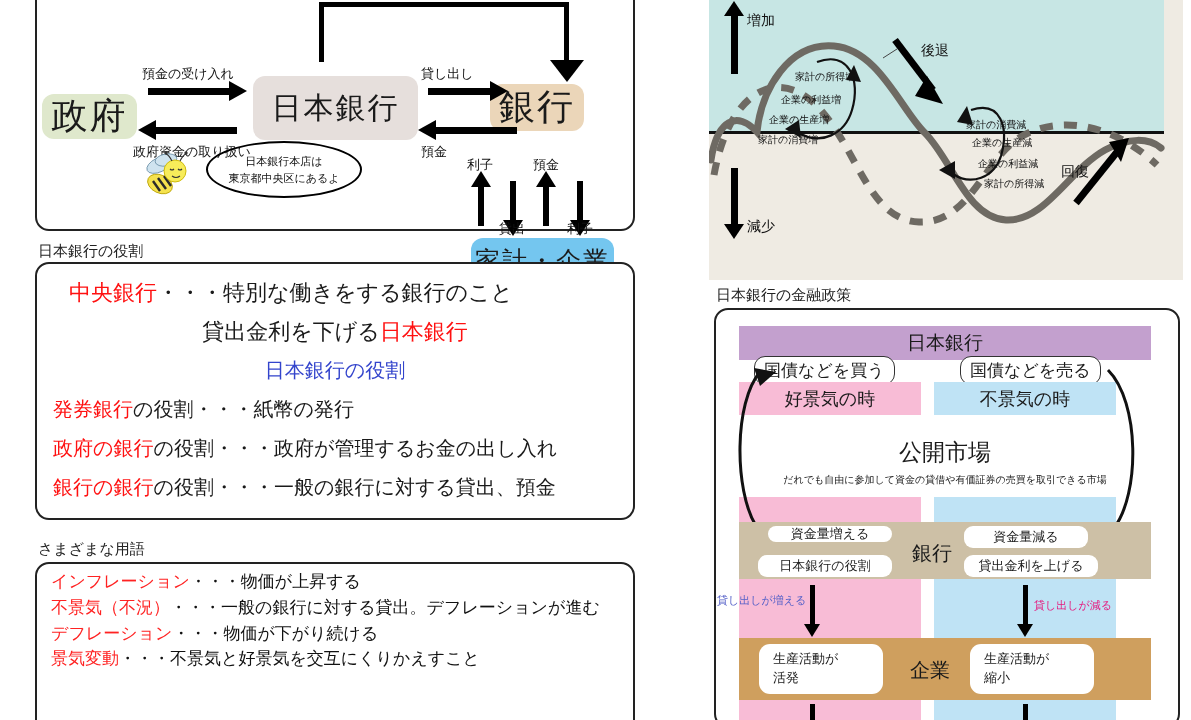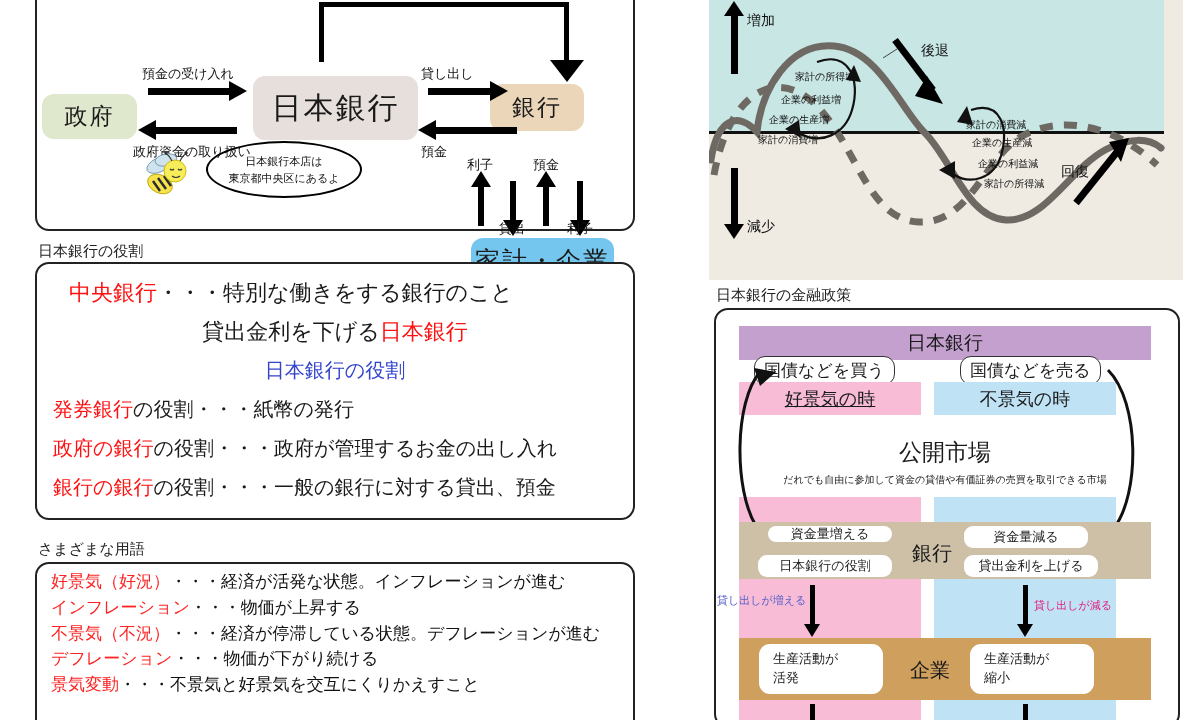--- a/index.html
+++ b/index.html
@@ -7,21 +7,21 @@
        font-family:"Liberation Sans","DejaVu Sans",sans-serif;color:#1a1a1a;}
   .abs{position:absolute;}
 
   
   .panel{position:absolute;border:2px solid #222;border-radius:14px;background:#fff;box-sizing:border-box;}
   .sec-title{position:absolute;font-size:15px;color:#222;white-space:nowrap;}
 
   
   #flow-panel{left:35px;top:-14px;width:600px;height:245px;}
   .node{position:absolute;display:flex;align-items:center;justify-content:center;
-        border-radius:12px;font-size:23px;letter-spacing:2px;white-space:nowrap;}
+        border-radius:12px;font-size:36px;letter-spacing:2px;white-space:nowrap;}
   #node-gov{left:5px;top:106px;width:95px;height:45px;background:#dfe8cc;}
   #node-boj{left:216px;top:88px;width:165px;height:64px;background:#e6dfdc;font-size:30px;}
   #node-bank{left:453px;top:96px;width:94px;height:47px;background:#ebd6b9;}
   #node-house{left:434px;top:250px;width:143px;height:44px;background:#74c6ef;font-size:25px;}
 
   .flab{position:absolute;font-size:13px;white-space:nowrap;color:#111;}
 
   
   .ar-h{position:absolute;height:7px;background:#000;}
   .ar-h::after{content:"";position:absolute;top:-7px;width:0;height:0;
@@ -179,27 +179,24 @@
     <span class="red">政府の銀行</span><span>の役割・・・政府が管理するお金の出し入れ</span>
   </div>
   <div class="role-sub" style="margin-top:17px;">
     <span class="red">銀行の銀行</span><span>の役割・・・一般の銀行に対する貸出、預金</span>
   </div>
 </div>
 
 <div class="sec-title" id="terms-title">さまざまな用語</div>
 <div class="panel" id="terms-panel">
   <div class="term-line">
-    <span class="k">好景気（好況）</span><span>・・・経済が活発な状態。インフレーションが進む</span>
+    <span class="k">インフレーション</span><span>・・・物価が上昇する</span>
   </div>
   <div class="term-line">
-    <span class="k">インフレーション</span><span>・・・物価が上昇する</span>
-  </div>
-  <div class="term-line">
-    <span class="k">不景気（不況）</span><span>・・・経済が停滞している状態。デフレーションが進む</span>
+    <span class="k">不景気（不況）</span><span>・・・一般の銀行に対する貸出。デフレーションが進む</span>
   </div>
   <div class="term-line">
     <span class="k">デフレーション</span><span>・・・物価が下がり続ける</span>
   </div>
   <div class="term-line">
     <span class="k">景気変動</span><span>・・・不景気と好景気を交互にくりかえすこと</span>
   </div>
 </div>
 
 <div class="abs" id="cycle">
@@ -249,21 +246,21 @@
 <div class="sec-title" id="mp-title">日本銀行の金融政策</div>
 <div class="panel" id="mp-panel">
 
   <div id="mp-boj">
     <span>日本銀行</span>
   </div>
 
   <div class="pill" style="left:38px;top:46px;">国債などを買う</div>
   <div class="pill" style="left:244px;top:46px;">国債などを売る</div>
 
-  <div class="band pinkb" style="left:23px;top:72px;width:182px;height:33px;text-decoration:underline;">
+  <div class="band pinkb" style="left:23px;top:72px;width:182px;height:33px;">
     <span>好景気の時</span>
   </div>
   <div class="band blueb" style="left:218px;top:72px;width:182px;height:33px;">
     <span>不景気の時</span>
   </div>
 
   <div id="mp-open">
     <div class="big">公開市場</div>
     <div class="sml">だれでも自由に参加して資金の貸借や有価証券の売買を取引できる市場</div>
   </div>

